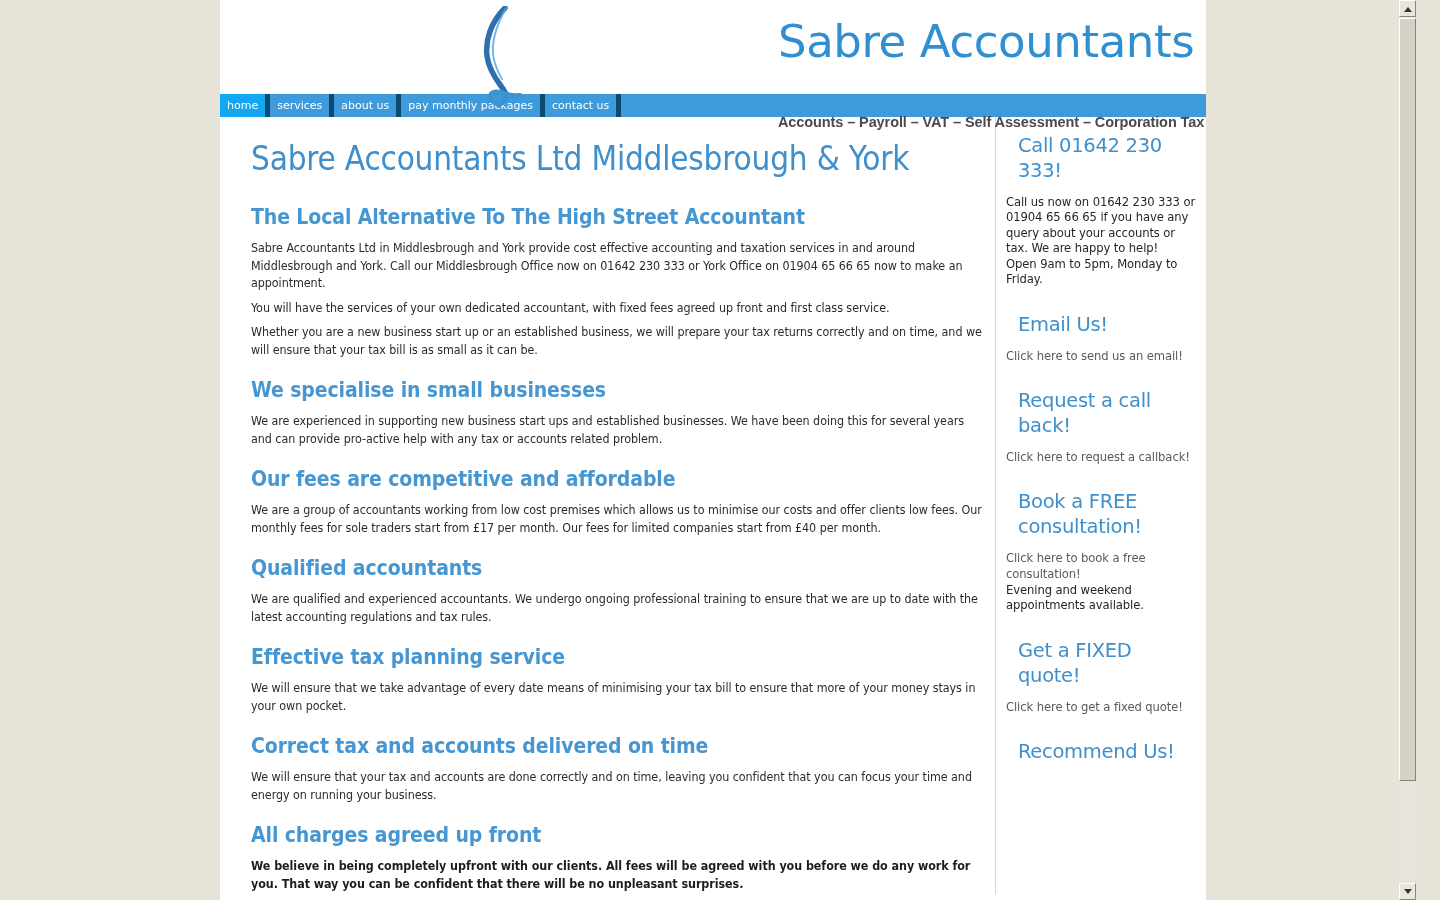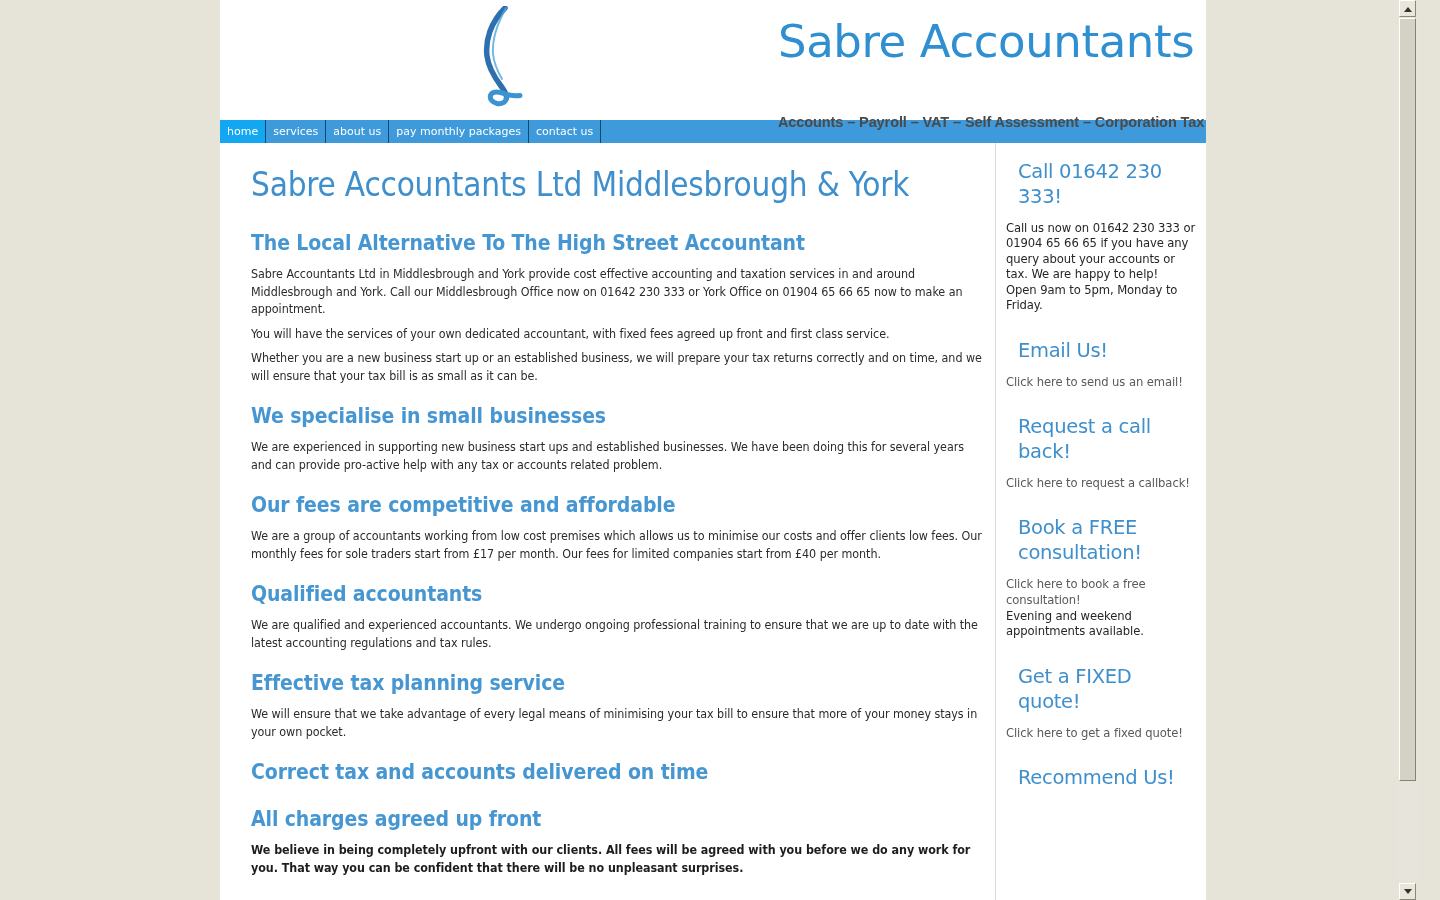--- a/index.html
+++ b/index.html
@@ -80,21 +80,21 @@
     position: absolute;
     left: 220px; top: 0;
     width: 986px;
     min-height: 900px;
     background: #ffffff;
   }
 
   
   .site-header {
     position: relative;
-    height: 120px;
+    height: 94px;
     background: #ffffff;
   }
   .brand {
     position: absolute;
     left: 255px; top: 4px;
     width: 740px;
     height: 105px;
   }
   .logo-mark {
     position: absolute;
@@ -135,21 +135,21 @@
   .nav-item {
     display: inline-flex;
     align-items: center;
     padding: 0 7px;
     height: 23px;
     box-sizing: border-box;
     font-family: "DejaVu Sans", sans-serif;
     font-size: 11px;
     color: #ffffff;
     text-decoration: none;
-    border-right: 1px solid #0c4a6e;
+    border-right: 5px solid #0c4a6e;
     white-space: nowrap;
     cursor: pointer;
     line-height: 23px;
   }
   .nav-item.active {
     background: #12a7f0;
   }
 
   
   .content-wrap {
@@ -268,22 +268,23 @@
             <p class="tight">Sabre Accountants Ltd in Middlesbrough and York provide cost effective accounting and taxation services in and around Middlesbrough and York.  Call our Middlesbrough Office now on 01642 230 333 or York Office on 01904 65 66 65 now to make an appointment.</p>
             <p class="tight">You will have the services of your own dedicated accountant, with fixed fees agreed up front and first class service.</p>
             <p class="tight">Whether you are a new business start up or an established business, we will prepare your tax returns correctly and on time, and we will ensure that your tax bill is as small as it can be.</p>
             <h2>We specialise in small businesses</h2>
             <p class="tight">We are experienced in supporting new business start ups and established businesses.  We have been doing this for several years and can provide pro-active help with any tax or accounts related problem.</p>
             <h2>Our fees are competitive and affordable</h2>
             <p class="tight">We are a group of accountants working from low cost premises which allows us to minimise our costs and offer clients low fees.  Our monthly fees for sole traders start from £17 per month.  Our fees for limited companies start from £40 per month.</p>
             <h2>Qualified accountants</h2>
             <p class="tight">We are qualified and experienced accountants.  We undergo ongoing professional training to ensure that we are up to date with the latest accounting regulations and tax rules.</p>
             <h2>Effective tax planning service</h2>
-            <p class="tight">We will ensure that we take advantage of every legal means of minimising your tax bill to ensure that more of your money stays in your own pocket.</p>
+            <p class="tight">We will ensure that we take advantage of every date means of minimising your tax bill to ensure that more of your money stays in your own pocket.</p>
             <h2>Correct tax and accounts delivered on time</h2>
+            <p class="tight">We will ensure that your tax and accounts are done correctly and on time, leaving you confident that you can focus your time and energy on running your business.</p>
             <h2>All charges agreed up front</h2>
             <p class="bold tight">We believe in being completely upfront with our clients.  All fees will be agreed with you before we do any work for you.  That way you can be confident that there will be no unpleasant surprises.</p>
           </div>
 
       </div>
 
       <aside class="side-col">
 
         <h3 class="first">Call 01642 230 333!</h3>
         <p class="dark">Call us now on 01642 230 333 or 01904 65 66 65 if you have any query about your accounts or tax. We are happy to help!</p>

